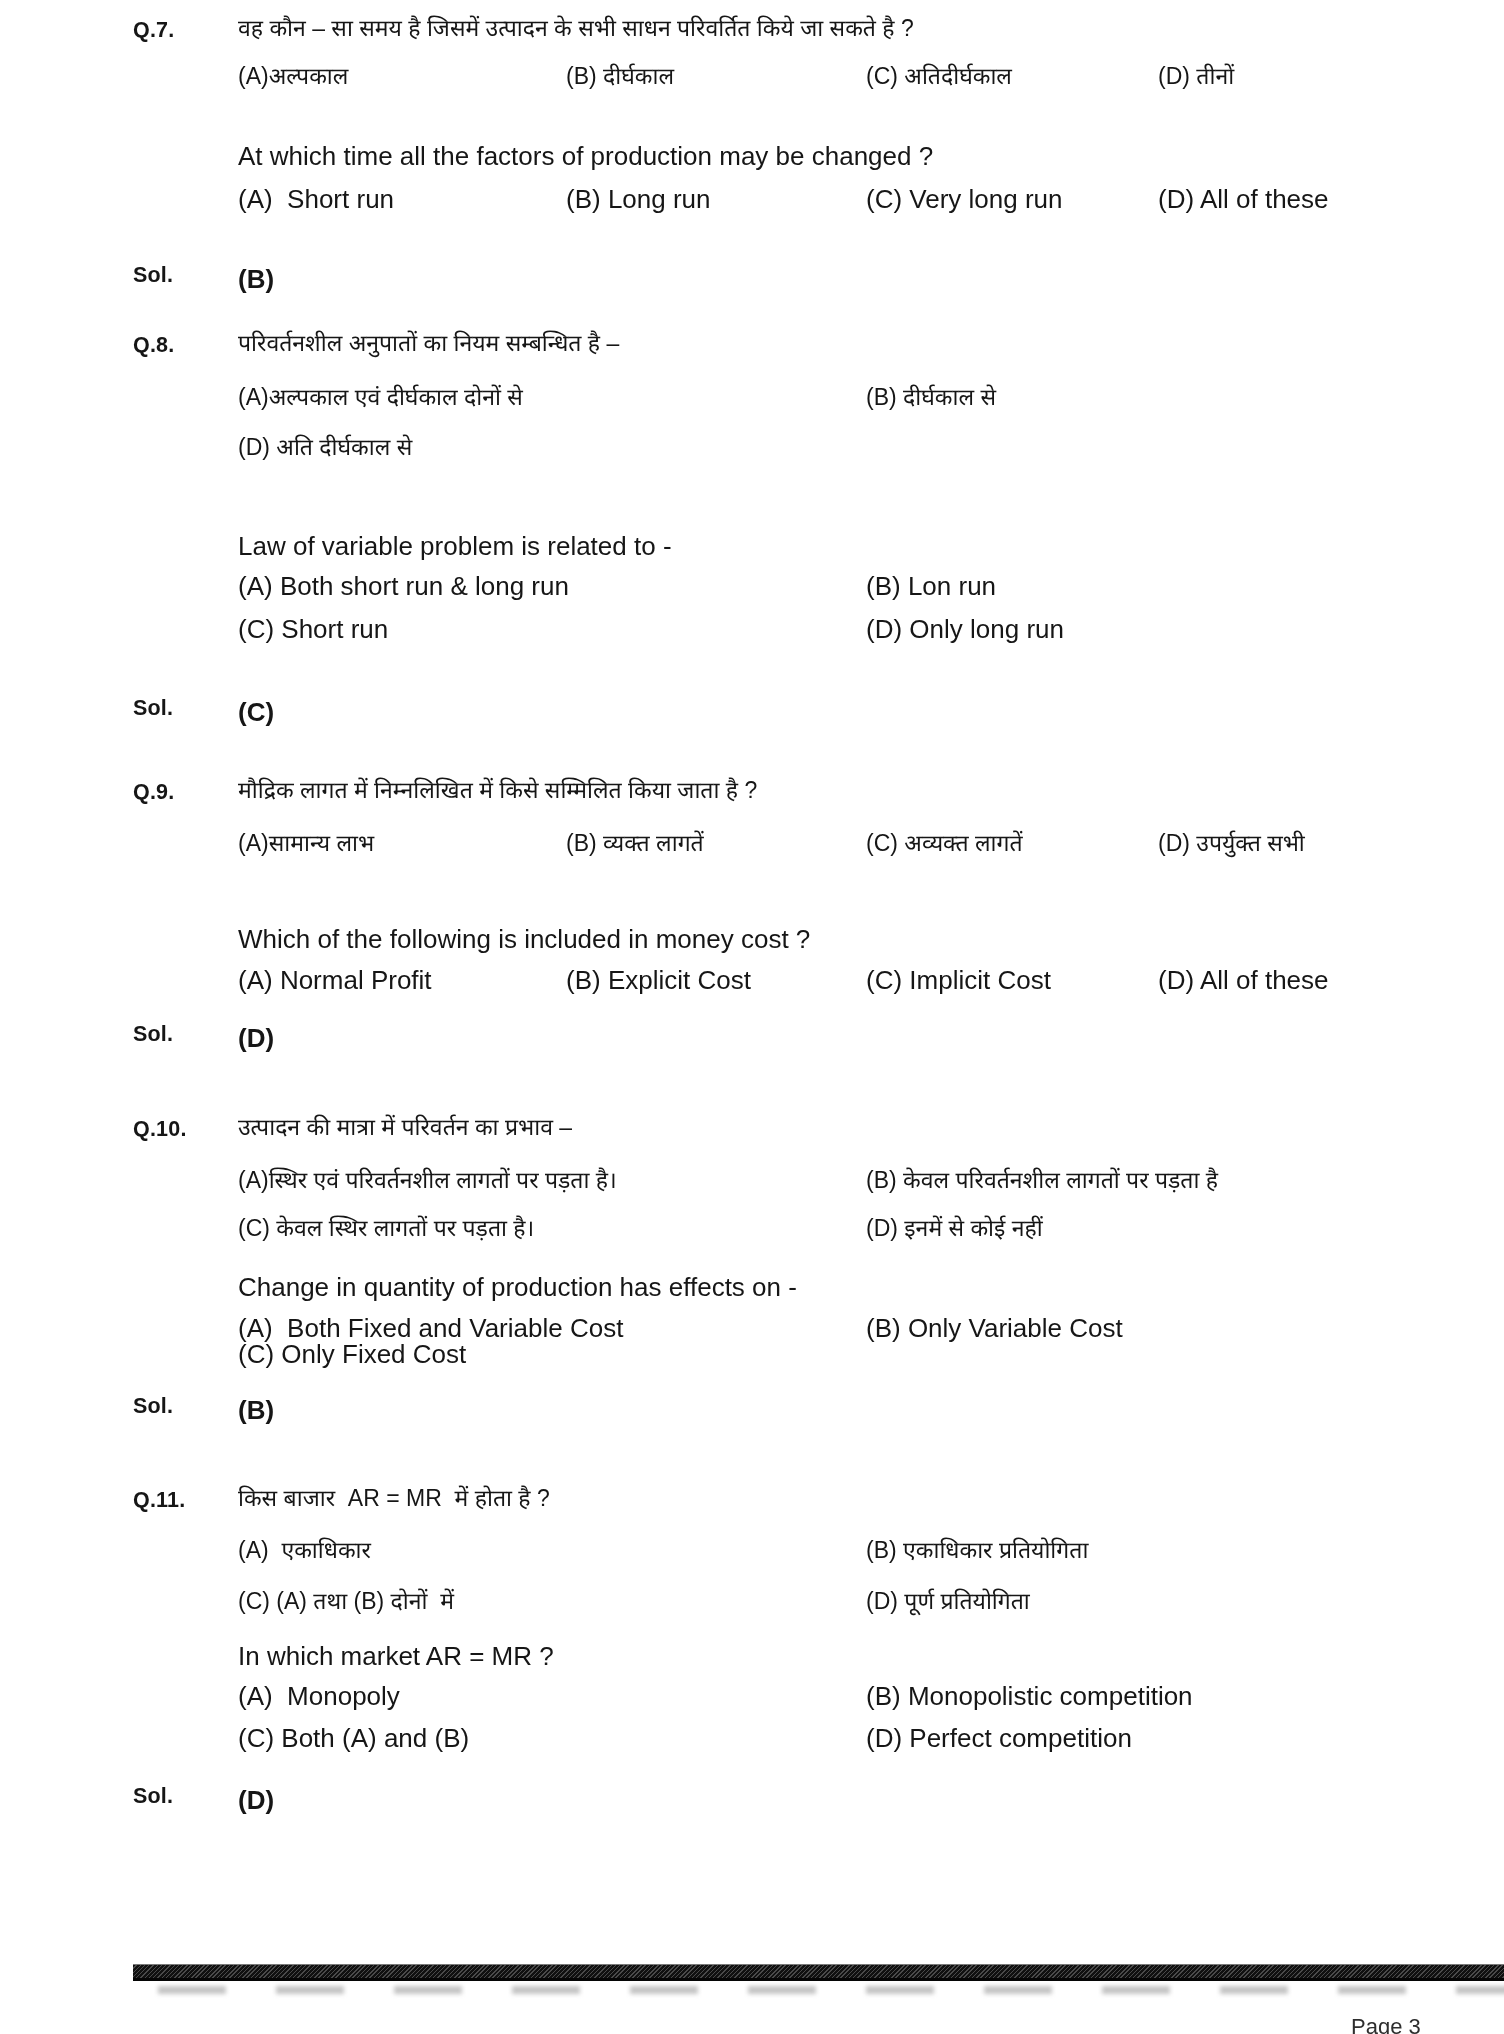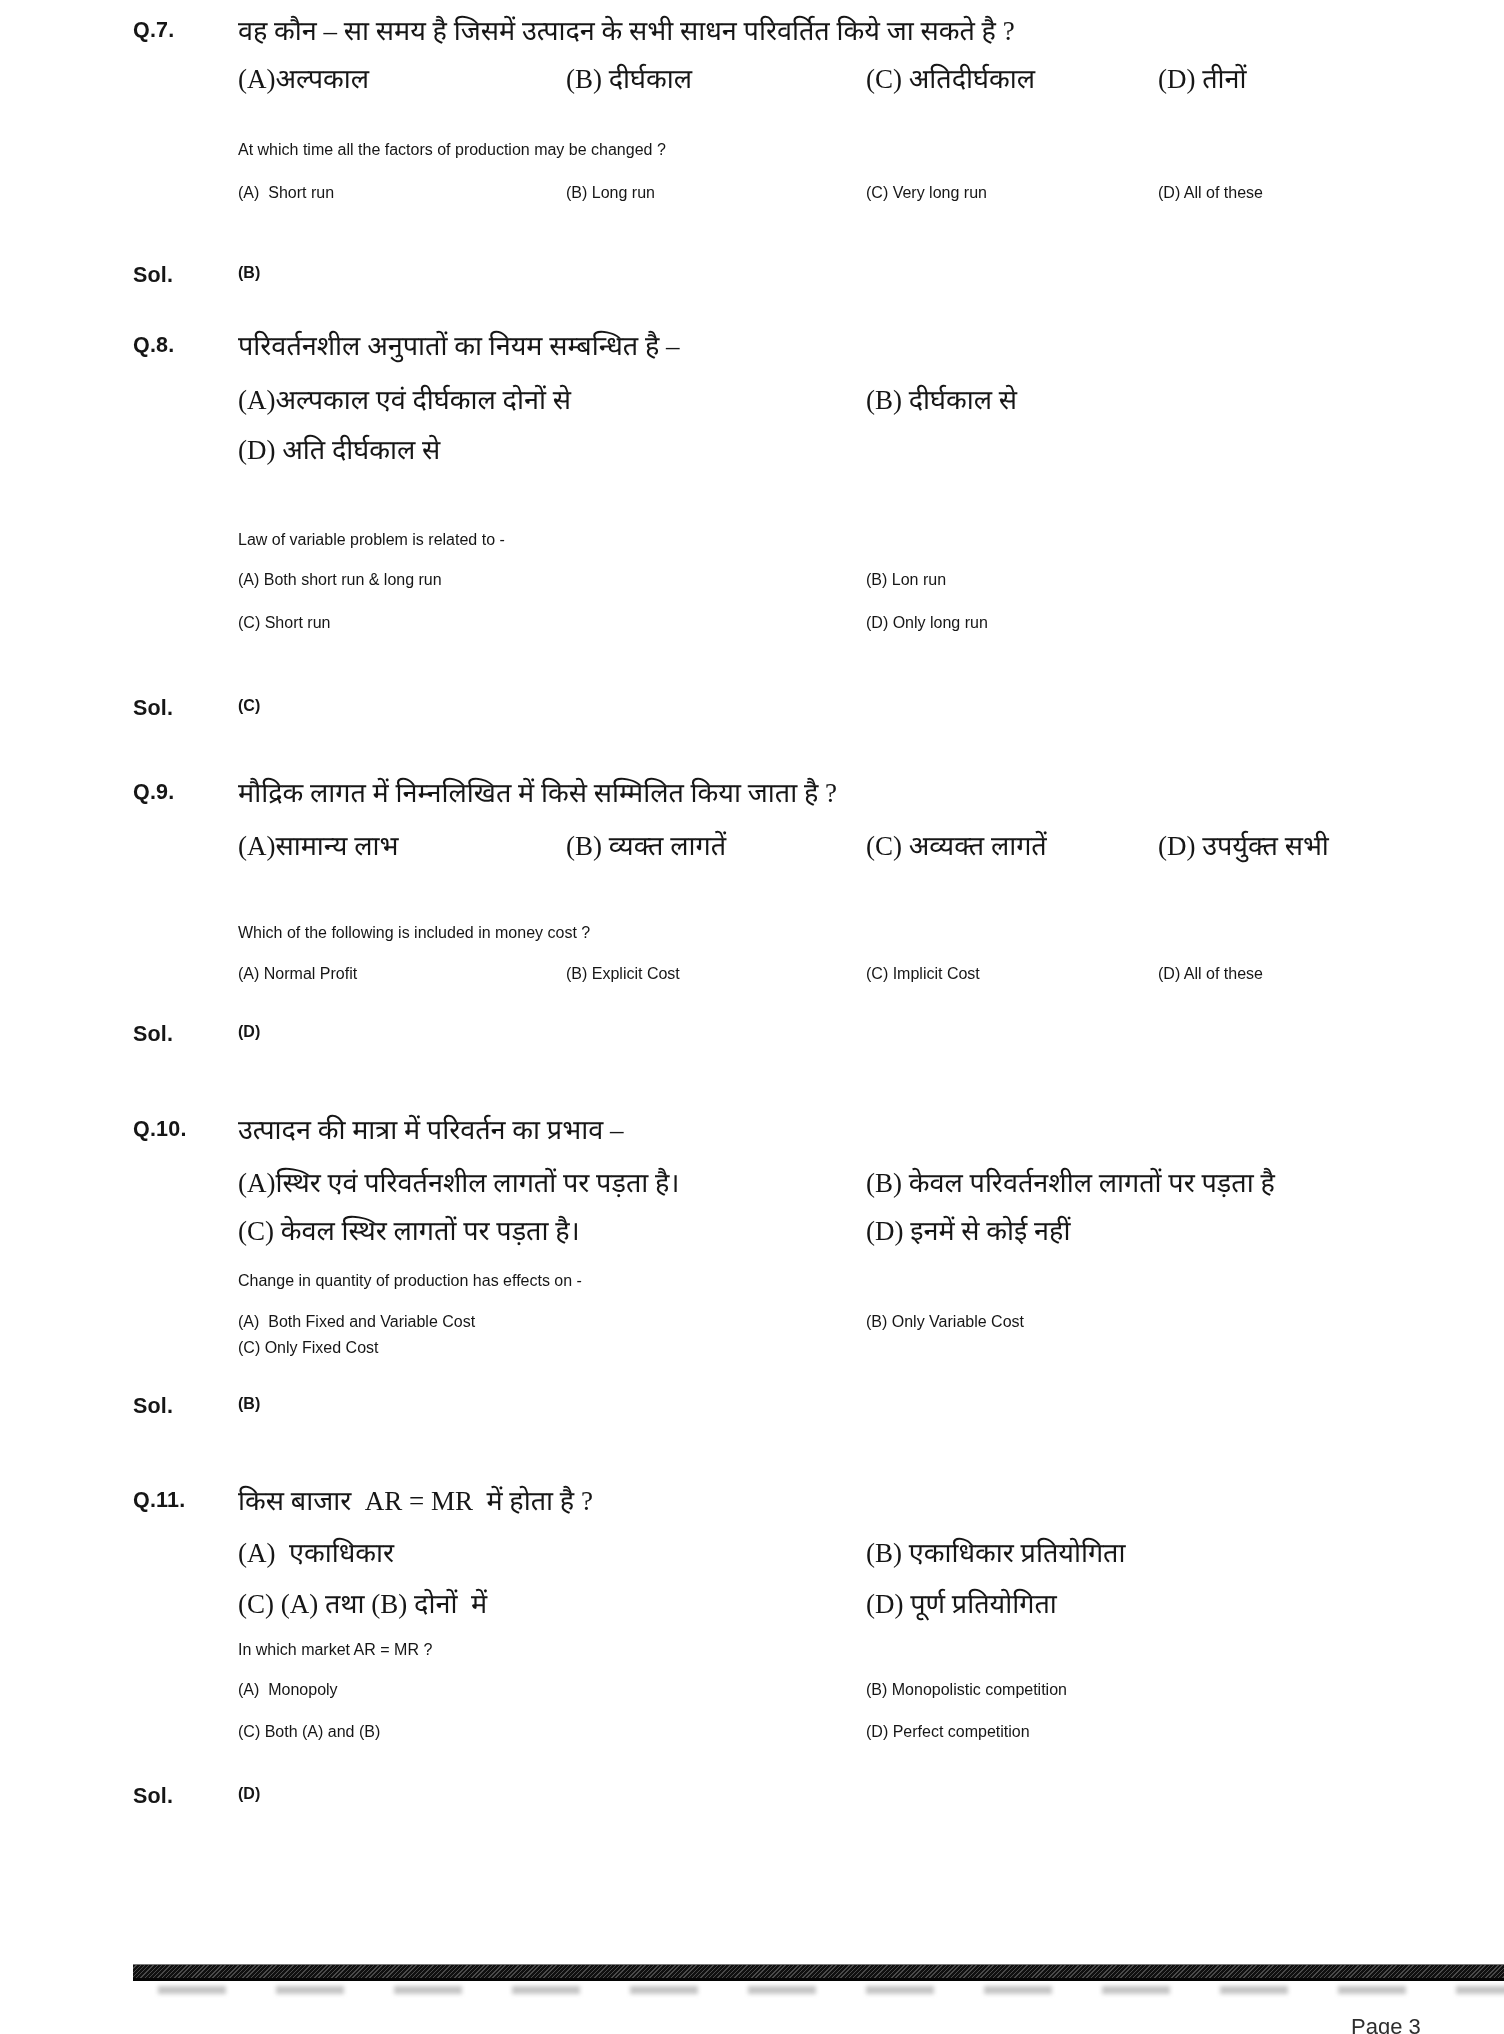--- a/index.html
+++ b/index.html
@@ -17,22 +17,22 @@
   }
   .abs { position: absolute; margin-left: 48px; }
   .lbl {
     left: 85px;
     font-weight: bold;
     font-size: 21.5px;
     letter-spacing: 0.2px;
     white-space: pre;
   }
   .ct { left: 190px; right: 20px; }
-  .en { font-size: 16px; line-height: 1.25; white-space: pre; }
-  .hi { font-size: 27px; line-height: 1.3; white-space: pre; font-family: Liberation Serif, serif; }
+  .en { font-size: 26px; line-height: 1.25; white-space: pre; }
+  .hi { font-size: 23px; line-height: 1.3; white-space: pre; }
   .b  { font-weight: bold; }
   .opts4 {
     display: grid;
     grid-template-columns: 328px 300px 292px auto;
   }
   .opts2 {
     display: grid;
     grid-template-columns: 628px auto;
   }
   .opts4 span, .opts2 span { white-space: pre; }

